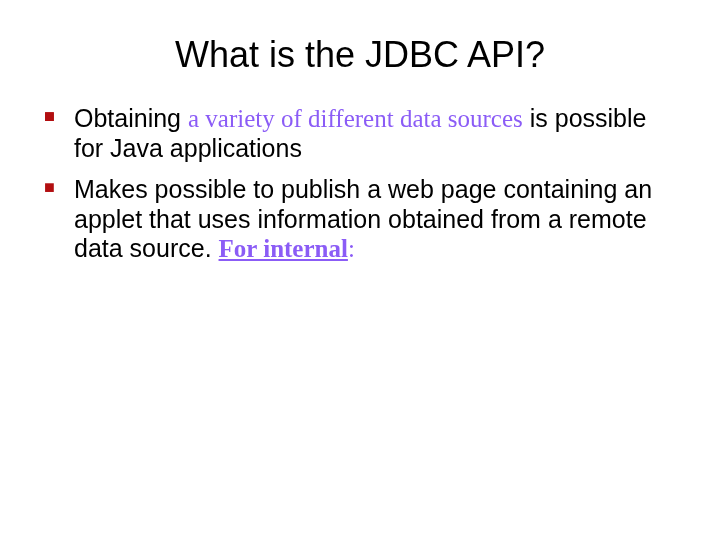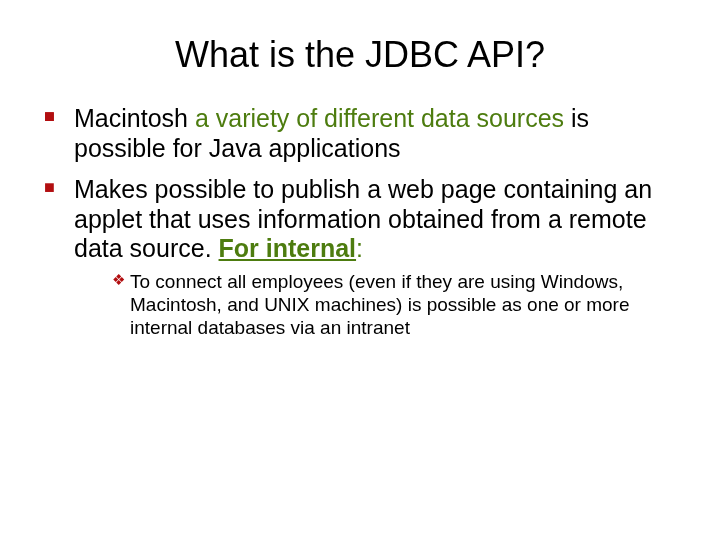--- a/index.html
+++ b/index.html
@@ -58,44 +58,39 @@
     line-height: 1.22;
   }
   ul.level2 > li::before {
     content: "\2756"; 
     position: absolute;
     left: 0;
     top: 1px;
     color: #b20e10;
     font-size: 15px;
   }
-  .red { color: #4d7c0f; }
+  .red { color: #8b5cf6; font-family: Liberation Serif, serif; }
   .bold { font-weight: 700; }
   .underline { text-decoration: underline; }
 </style>
 </head>
 <body>
 
 <div class="slide">
   <h1 class="title">What is the JDBC API?</h1>
 
   <ul class="level1">
 
     <li>
       <ul class="level2">
       </ul>
     </li>
 
     <li>
-      <span>Macintosh  </span><span class="red">a variety of different data sources</span><span> is possible for Java applications</span>
+      <span>Obtaining  </span><span class="red">a variety of different data sources</span><span> is possible for Java applications</span>
     </li>
 
     <li>
       <span>Makes possible to publish a web page containing an applet that uses information obtained from a remote data source. </span><span class="red bold underline">For internal</span><span class="red">:</span>
-      <ul class="level2">
-        <li>
-          <span>To connect all  employees (even if they are using  Windows, Macintosh, and UNIX machines) is possible as one or more internal databases via an intranet</span>
-        </li>
-      </ul>
     </li>
 
   </ul>
 </div>
 
 </body></html>

